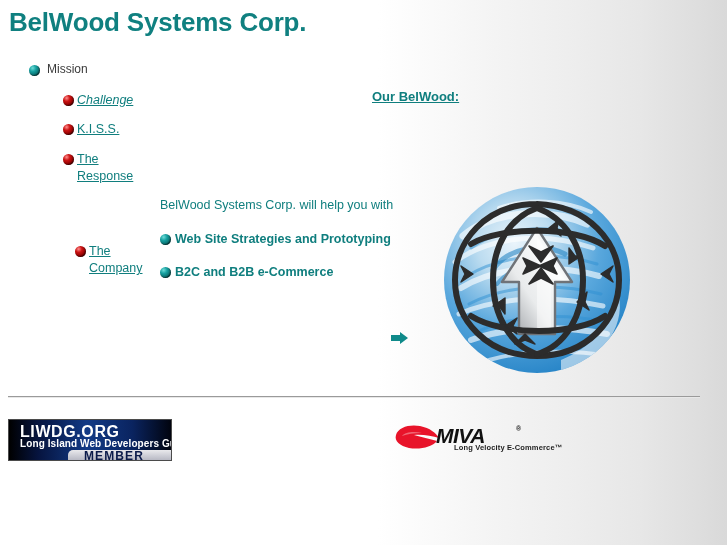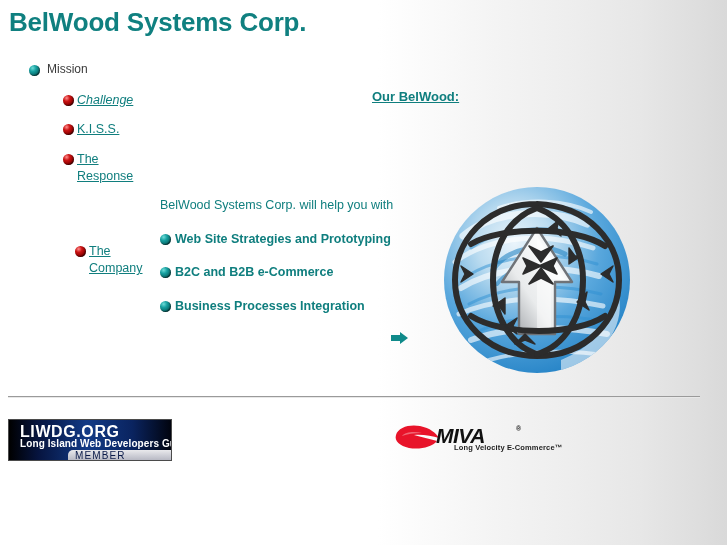--- a/index.html
+++ b/index.html
@@ -216,24 +216,24 @@
     left: 59px;
     top: 30px;
     width: 104px;
     height: 12px;
     background: linear-gradient(to bottom, #e9e9ec 0%, #c8c9d2 55%, #aeafbb 100%);
     border-top-left-radius: 5px;
     border-bottom-left-radius: 2px;
   }
   #liwdg-member-text {
     position: absolute;
-    left: 7px;
+    left: 16px;
     top: 0px;
-    font-size: 10px;
-    font-weight: normal;
+    font-size: 12px;
+    font-weight: bold;
     color: #0b1b4a;
     letter-spacing: 1.1px;
     line-height: 12px;
   }
 
   
   #miva-logo {
     position: absolute;
     left: 392px;
     top: 422px;
@@ -289,24 +289,20 @@
 
   <div id="services-intro">BelWood Systems Corp. will help you with</div>
 
   <div class="service-row" id="service-0">
     <span class="sphere sphere-teal"></span>
     <span class="service-label">Web Site Strategies and  Prototyping</span>
   </div>
   <div class="service-row" id="service-1">
     <span class="sphere sphere-teal"></span>
     <span class="service-label">B2C and B2B e-Commerce</span>
-  </div>
-  <div class="service-row" id="service-2">
-    <span class="sphere sphere-teal"></span>
-    <span class="service-label">Business Processes Integration</span>
   </div>
 
   <svg id="pointer-arrow" viewBox="0 0 18 14">
     <path d="M0,4 L9,4 L9,1 L17,7 L9,13 L9,10 L0,10 Z" fill="#0f8a8a"></path>
   </svg>
 
   <svg id="globe-graphic" viewBox="0 0 192 192">
     <defs>
       <clipPath id="globeClip">
           <circle cx="96" cy="96" r="93"></circle>

